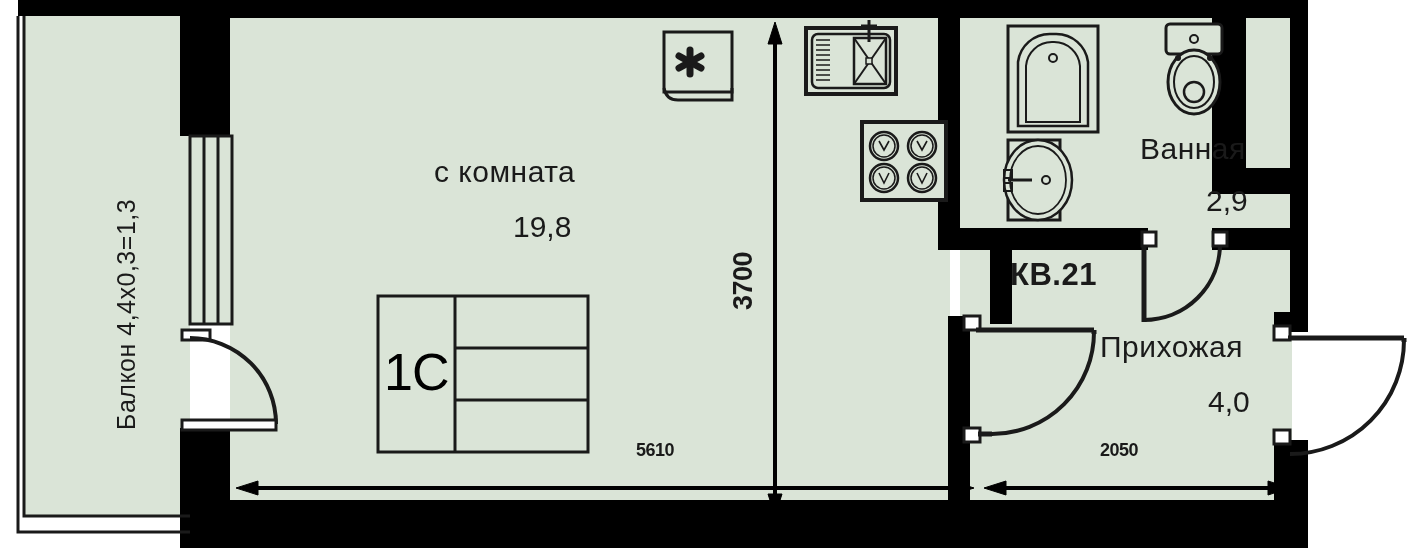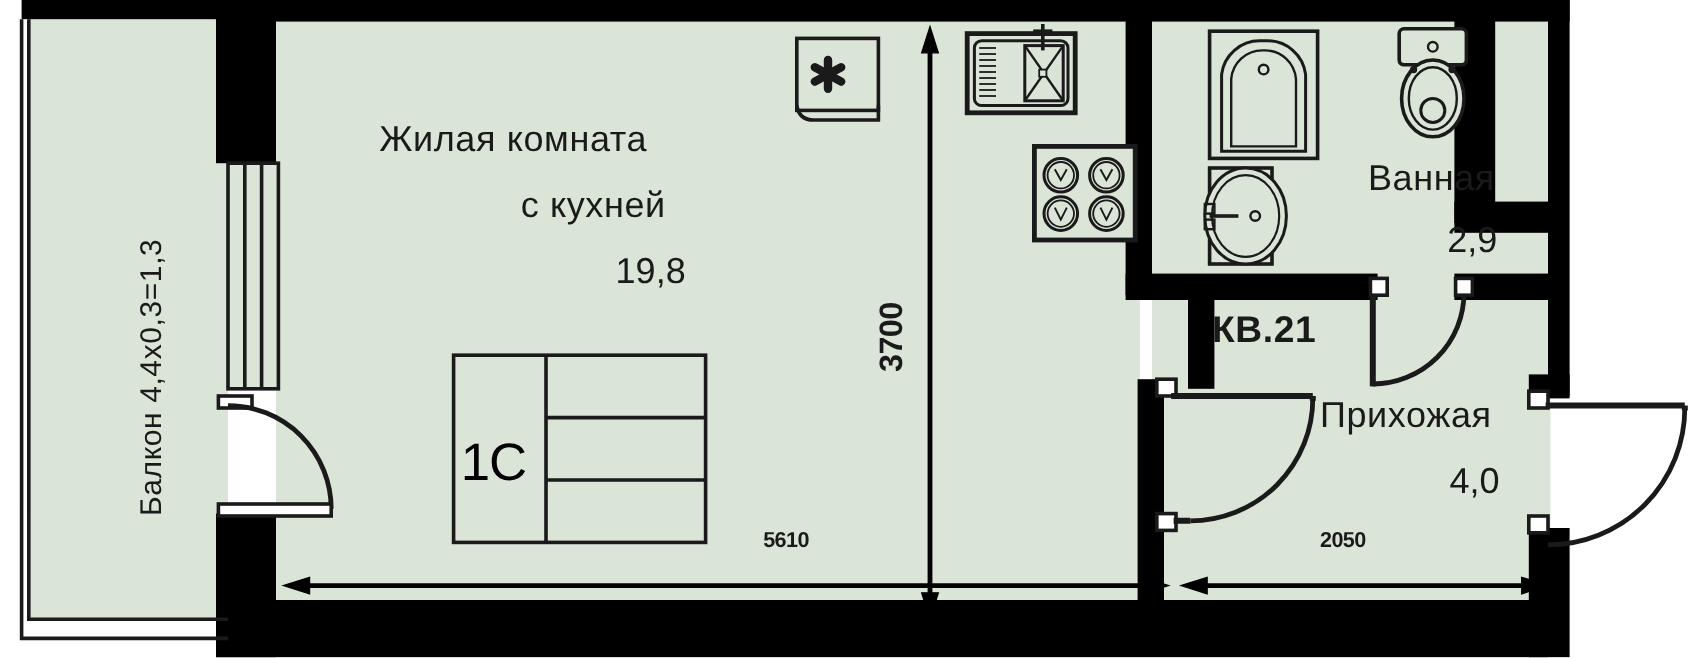--- a/index.html
+++ b/index.html
@@ -6,21 +6,21 @@
   body{font-family:"Liberation Sans","DejaVu Sans",sans-serif;}
   #plan{position:relative;width:1416px;height:548px;background:#ffffff;overflow:hidden;}
   #plan svg{position:absolute;left:0;top:0;}
   .lbl{position:absolute;color:#1a1a1a;white-space:nowrap;font-family:"Liberation Sans","DejaVu Sans",sans-serif;}
   .rm-name{font-size:30px;letter-spacing:.5px;}
   .rm-area{font-size:30px;}
   .dim{font-size:18px;font-weight:700;letter-spacing:-.5px;}
   .kv{font-size:31px;font-weight:700;letter-spacing:.5px;}
   .balc{font-size:25px;letter-spacing:.5px;transform-origin:0 0;transform:rotate(-90deg);}
   .vdim{font-size:27px;font-weight:600;letter-spacing:-.5px;transform-origin:0 0;transform:rotate(-90deg);}
-  .tbl-type{position:absolute;font-size:44px;letter-spacing:-1px;margin-top:19px;}
+  .tbl-type{position:absolute;font-size:52px;letter-spacing:-1px;}
   .tbl-val{position:absolute;font-size:33px;letter-spacing:-.5px;}
 </style>
 </head>
 <body>
 
 <div id="plan">
 
 <svg width="1416" height="548" viewBox="0 0 1416 548" shape-rendering="geometricPrecision">
 
   <g>
@@ -205,22 +205,21 @@
 
   <g stroke="#1a1a1a" fill="none" stroke-width="3">
     <rect x="378" y="296" width="210" height="156" fill="#dae4d7"></rect>
     <line x1="455" y1="296" x2="455" y2="452"></line>
     <line x1="455" y1="348" x2="588" y2="348"></line>
     <line x1="455" y1="400" x2="588" y2="400"></line>
   </g>
 
 </svg>
 
-<div class="lbl rm-name" style="left:316px;top:100px;">Жилая комната</div>
-<div class="lbl rm-name" style="left:434px;top:155px;">с кухней</div>
+<div class="lbl rm-name" style="left:434px;top:155px;">с комната</div>
 <div class="lbl rm-area" style="left:513px;top:210px;">19,8</div>
 
 <div class="lbl rm-name" style="left:1140px;top:132px;">Ванная</div>
 <div class="lbl rm-area" style="left:1206px;top:184px;">2,9</div>
 
 <div class="lbl rm-name" style="left:1100px;top:330px;">Прихожая</div>
 <div class="lbl rm-area" style="left:1208px;top:385px;">4,0</div>
 
 <div class="lbl balc" style="left:112px;top:430px;">Балкон 4,4х0,3=1,3</div>
 

